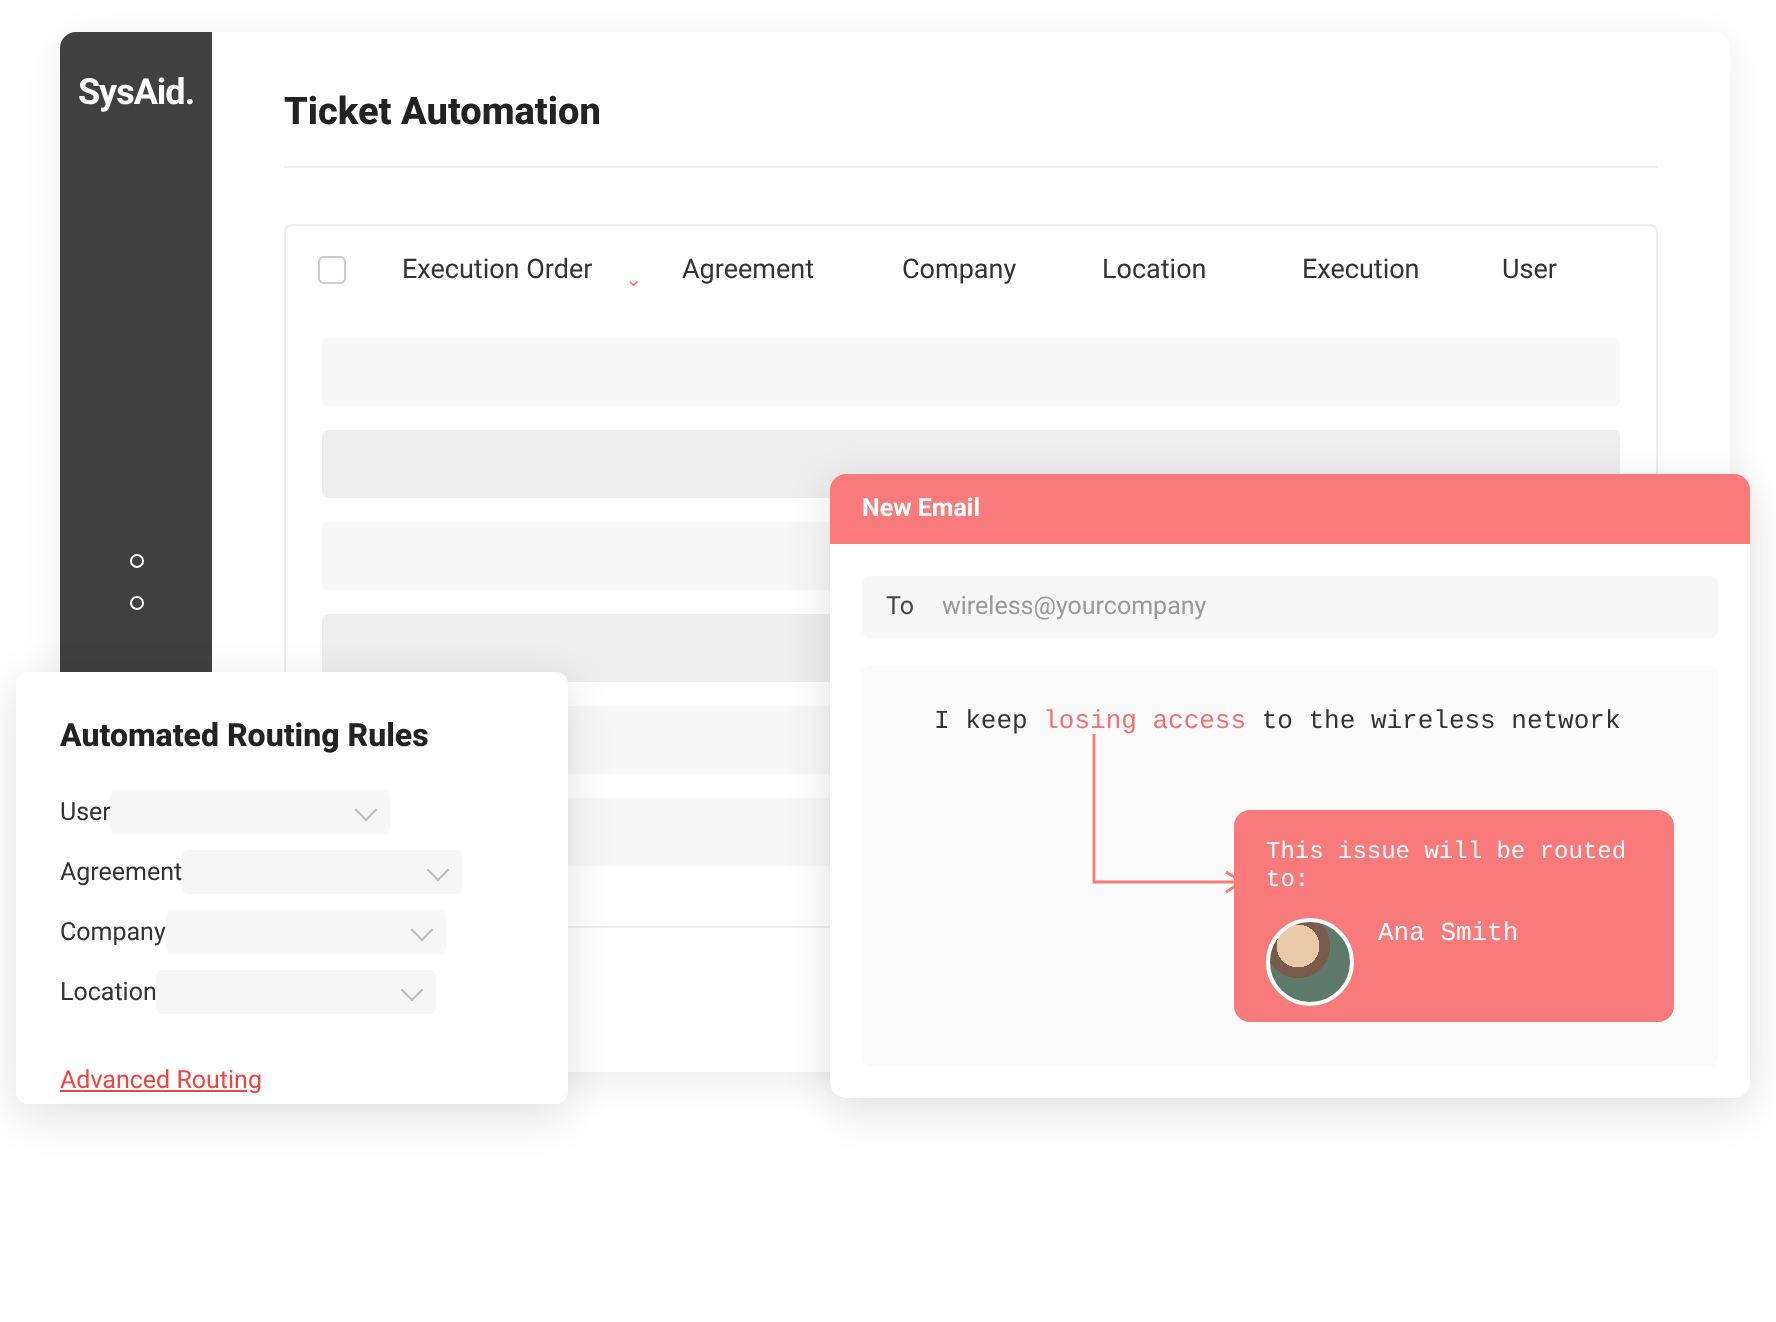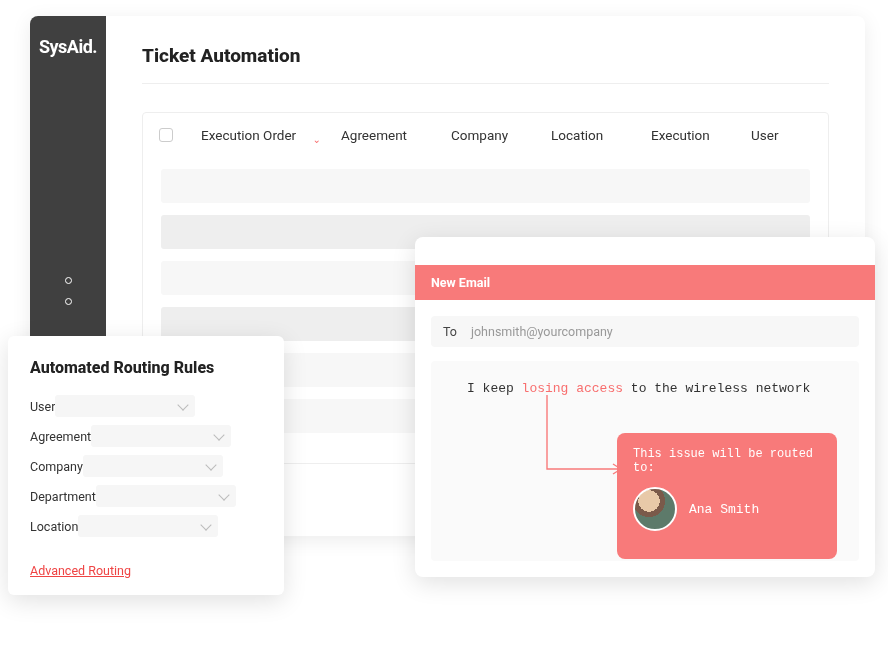--- a/index.html
+++ b/index.html
@@ -105,21 +105,21 @@
   .row-skel.darker { background: #eeeeee; }
 
   .routing-card {
     position: absolute;
     top: 336px;
     left: 8px;
     width: 276px;
     background: #fff;
     border-radius: 6px;
     box-shadow: 0 6px 24px rgba(0,0,0,0.12);
-    padding: 22px 22px 16px;
+    padding: 22px 22px 4px;
     z-index: 3;
   }
   .routing-title {
     font-size: 16px;
     font-weight: 800;
     color: #222;
     margin-bottom: 18px;
   }
   .rule-row {
     display: flex;
@@ -167,21 +167,20 @@
     box-shadow: 0 6px 24px rgba(0,0,0,0.12);
     overflow: hidden;
     z-index: 2;
   }
   .email-header {
     background: #f87a7a;
     color: #fff;
     font-size: 12.5px;
     font-weight: 700;
     padding: 10px 16px;
-    margin-top: 28px;
   }
   .email-body {
     padding: 16px;
   }
   .to-row {
     display: flex;
     align-items: center;
     background: #f7f7f7;
     border-radius: 4px;
     padding: 8px 12px;
@@ -203,30 +202,29 @@
     color: #333;
   }
   .msg-text .highlight { color: #f86e6e; }
   .route-callout {
     position: absolute;
     top: 72px;
     right: 22px;
     width: 220px;
     background: #f87a7a;
     border-radius: 8px;
-    padding: 14px 16px 28px;
+    padding: 14px 16px 8px;
     color: #fff;
   }
   .callout-title {
     font-size: 12px;
     margin-bottom: 12px;
   }
   .agent-row {
     display: flex;
-    align-items: center;
     gap: 12px;
   }
   .avatar {
     width: 44px;
     height: 44px;
     border-radius: 50%;
     background: radial-gradient(circle at 35% 30%, #e8c9a8 0 28%, #7a5a4a 28% 42%, #5d7a6a 42% 100%);
     border: 2px solid #fff;
   }
   .agent-name { font-size: 13px; }
@@ -294,41 +292,35 @@
         <div class="chev-down"></div>
       </div>
   </div>
   <div class="rule-row">
     <span class="rule-label">Company</span>
     <div class="rule-select">
         <div class="chev-down"></div>
       </div>
   </div>
   <div class="rule-row">
-    <span class="rule-label">Department</span>
-    <div class="rule-select">
-        <div class="chev-down"></div>
-      </div>
-  </div>
-  <div class="rule-row">
     <span class="rule-label">Location</span>
     <div class="rule-select">
         <div class="chev-down"></div>
       </div>
   </div>
 
   <a class="adv-link">Advanced Routing</a>
 </div>
 
 <div class="email-card">
   <div class="email-header">New Email</div>
   <div class="email-body">
     <div class="to-row">
       <span class="to-label">To</span>
-      <span class="to-value">johnsmith@yourcompany</span>
+      <span class="to-value">wireless@yourcompany</span>
     </div>
     <div class="msg-box">
       <div class="msg-text">
         <span>I keep </span><span class="highlight">losing access</span><span> to the wireless network</span>
       </div>
       <svg class="arrow-svg" viewBox="0 0 90 100">
         <path d="M 6 4 L 6 78 L 80 78" fill="none" stroke="#f87a7a" stroke-width="1.4"></path>
         <path d="M 80 78 L 72 73 M 80 78 L 72 83" fill="none" stroke="#f87a7a" stroke-width="1.4"></path>
       </svg>
       <div class="route-callout">

